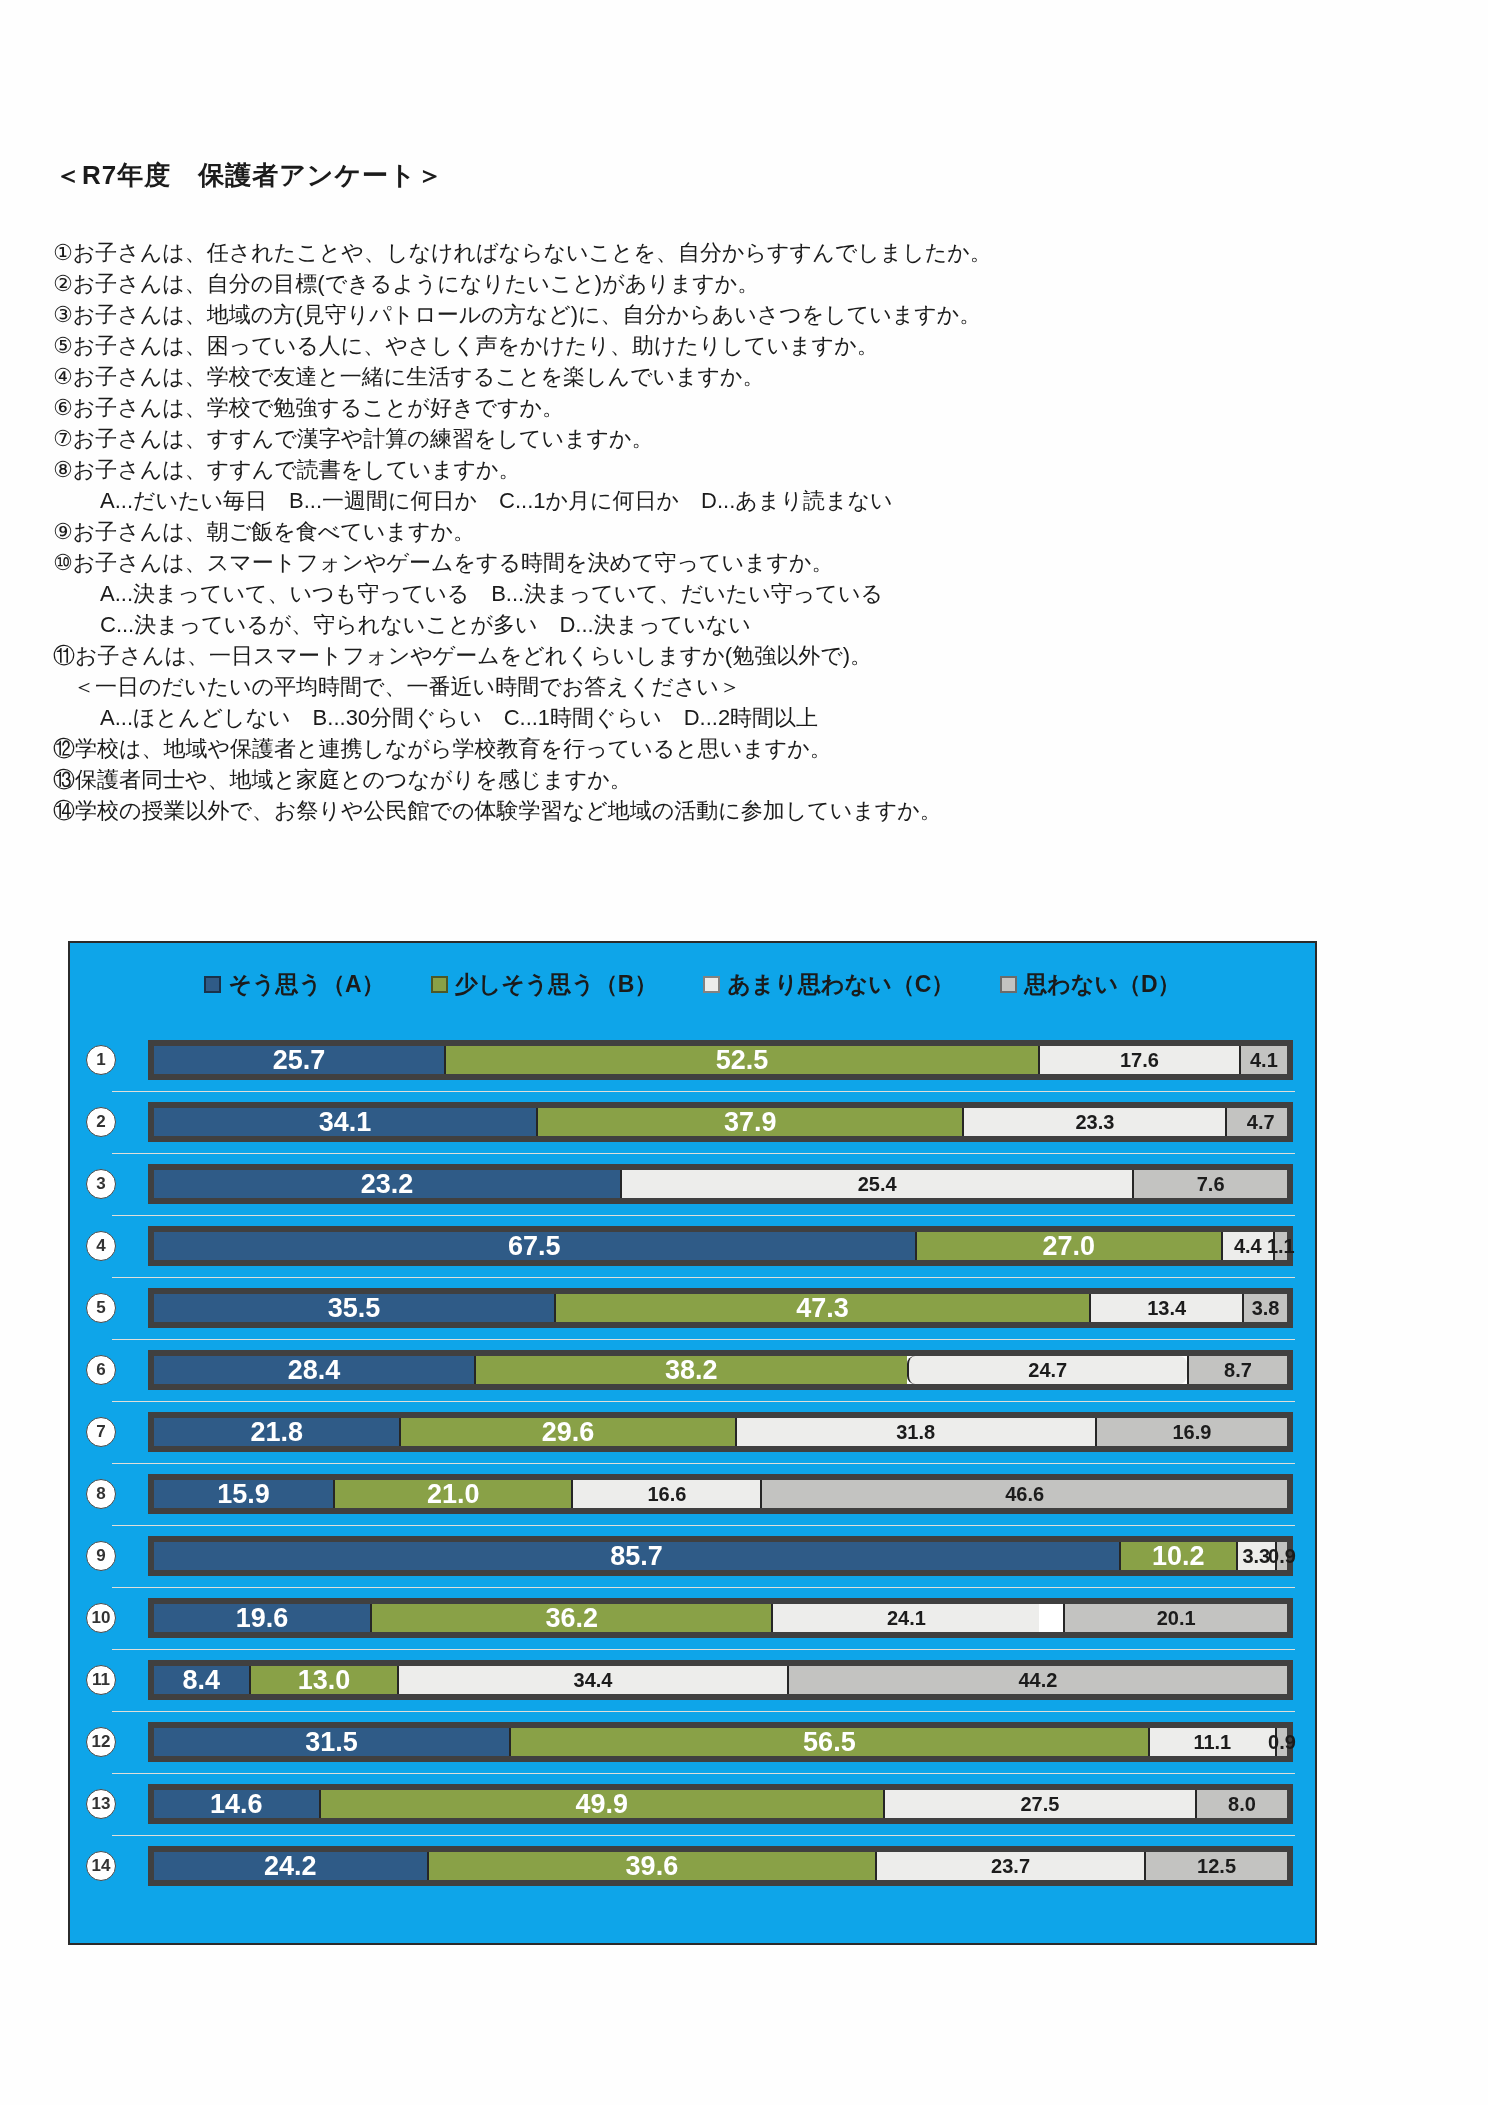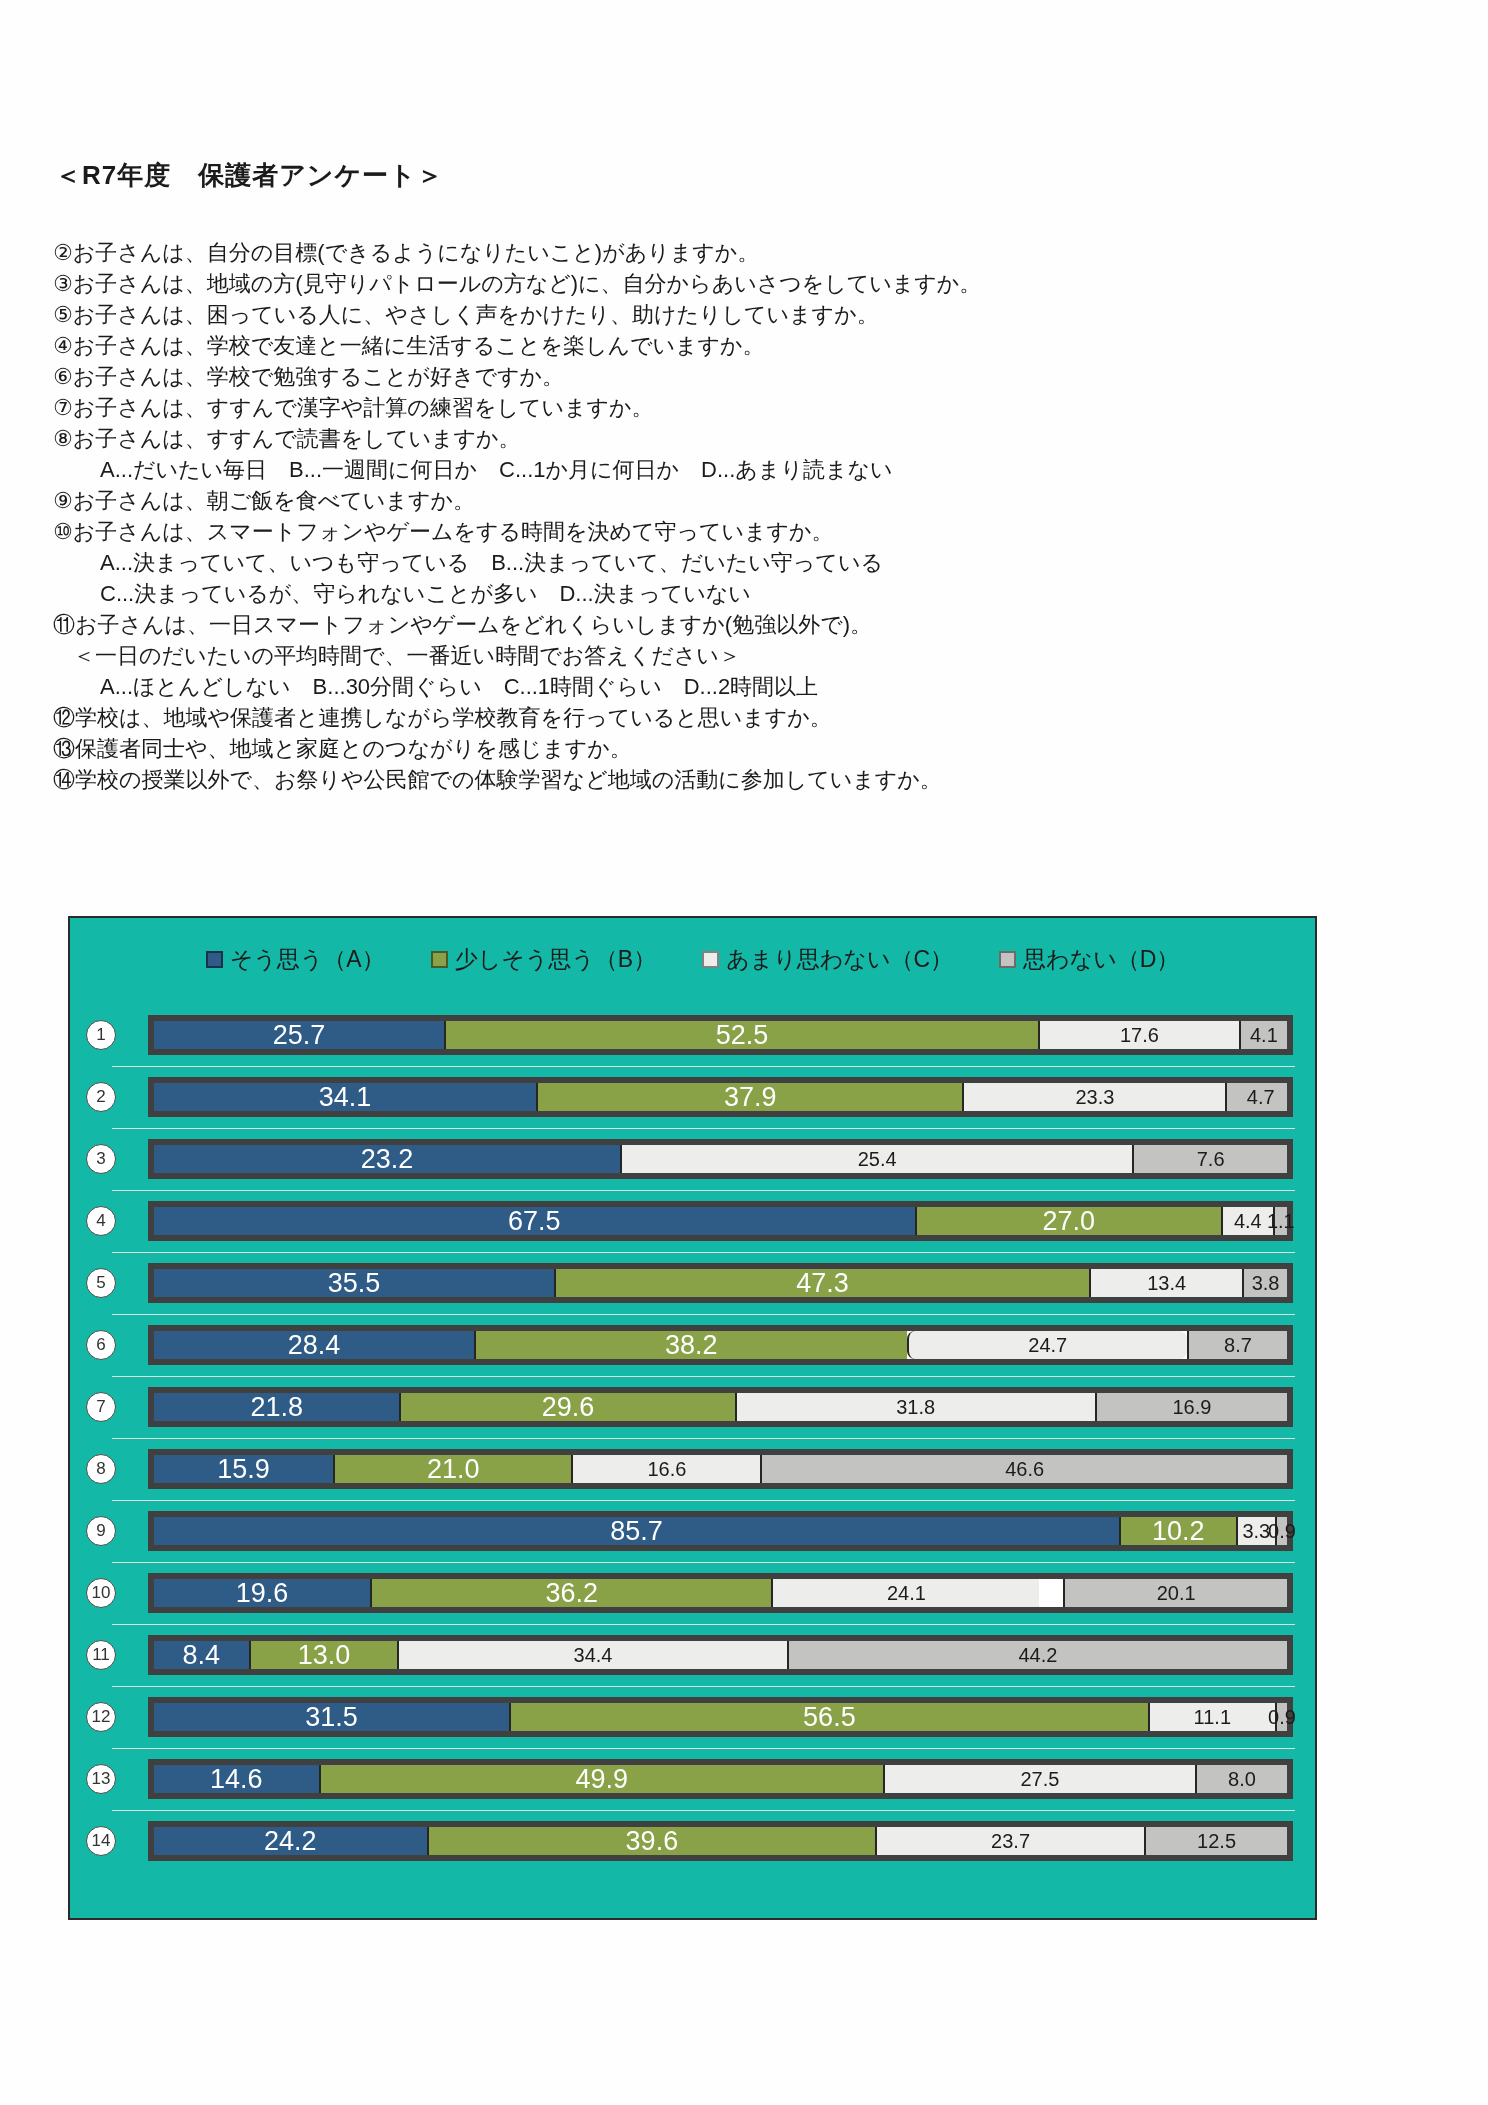--- a/index.html
+++ b/index.html
@@ -9,22 +9,22 @@
   .title{position:absolute;left:55px;top:158px;font-size:26px;font-weight:600;
          letter-spacing:1px;color:#1b1b1b;margin:0;}
 
   .questions{position:absolute;left:53px;top:237px;font-size:22px;line-height:31px;
              color:#1b1b1b;width:1150px;}
   .q-line{white-space:nowrap;}
   .q-indent-0{margin-left:0;}
   .q-indent-1{margin-left:20px;}
   .q-indent-2{margin-left:47px;}
 
-  .chart-box{position:absolute;left:68px;top:916px;width:1249px;height:1004px;
-             border:2px solid #2b2b2b;background:#14b8a6;box-sizing:border-box;}
+  .chart-box{position:absolute;left:68px;top:941px;width:1249px;height:1004px;
+             border:2px solid #2b2b2b;background:#0ea5e9;box-sizing:border-box;font-weight:bold;}
 
   .legend{display:flex;justify-content:center;align-items:center;gap:46px;
           margin-top:26px;font-size:23px;color:#1b1b1b;}
   .legend-item{display:flex;align-items:center;gap:7px;}
   .legend-swatch{width:17px;height:17px;box-sizing:border-box;border:2px solid rgba(0,0,0,0.45);}
 
   .rows{margin-top:40px;}
   .chart-row{display:flex;align-items:center;height:40px;}
   .row-num{width:78px;box-sizing:border-box;padding-left:16px;display:flex;align-items:center;}
   .num-circle{width:28px;height:28px;border:1.5px solid #4a4a4a;border-radius:50%;
@@ -40,20 +40,21 @@
   .seg-C span,.seg-D span{color:#1c1c1c;font-size:20px;}
   .gridline{height:1px;background:#dfdfda;margin:11px 20px 10px 42px;}
 </style>
 </head>
 <body>
 
 <div class="page">
   <h1 class="title">＜R7年度　保護者アンケート＞</h1>
 
   <div class="questions" id="questions">
+      <div class="q-line q-indent-0">①お子さんは、任されたことや、しなければならないことを、自分からすすんでしましたか。</div>
       <div class="q-line q-indent-0">②お子さんは、自分の目標(できるようになりたいこと)がありますか。</div>
       <div class="q-line q-indent-0">③お子さんは、地域の方(見守りパトロールの方など)に、自分からあいさつをしていますか。</div>
       <div class="q-line q-indent-0">⑤お子さんは、困っている人に、やさしく声をかけたり、助けたりしていますか。</div>
       <div class="q-line q-indent-0">④お子さんは、学校で友達と一緒に生活することを楽しんでいますか。</div>
       <div class="q-line q-indent-0">⑥お子さんは、学校で勉強することが好きですか。</div>
       <div class="q-line q-indent-0">⑦お子さんは、すすんで漢字や計算の練習をしていますか。</div>
       <div class="q-line q-indent-0">⑧お子さんは、すすんで読書をしていますか。</div>
       <div class="q-line q-indent-2">A...だいたい毎日　B...一週間に何日か　C...1か月に何日か　D...あまり読まない</div>
       <div class="q-line q-indent-0">⑨お子さんは、朝ご飯を食べていますか。</div>
       <div class="q-line q-indent-0">⑩お子さんは、スマートフォンやゲームをする時間を決めて守っていますか。</div>

